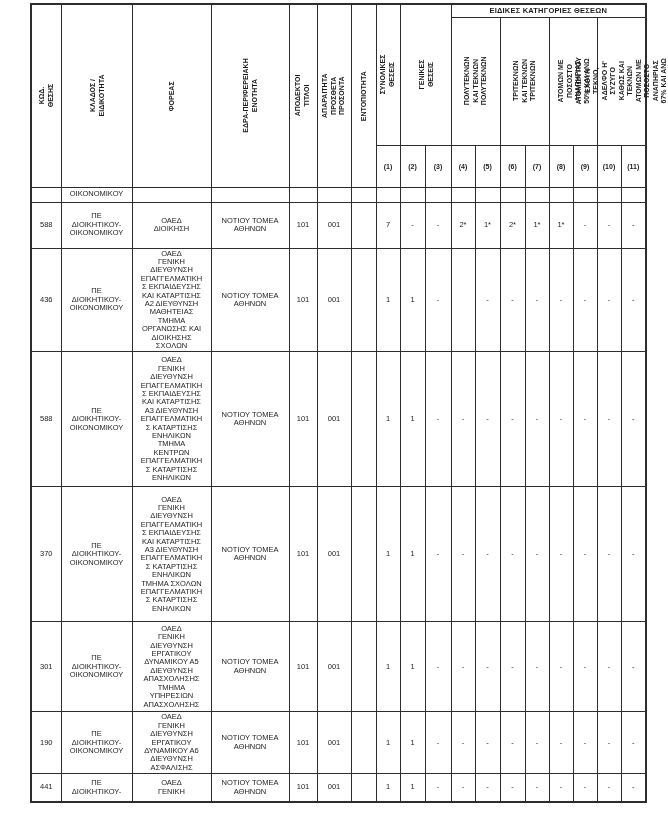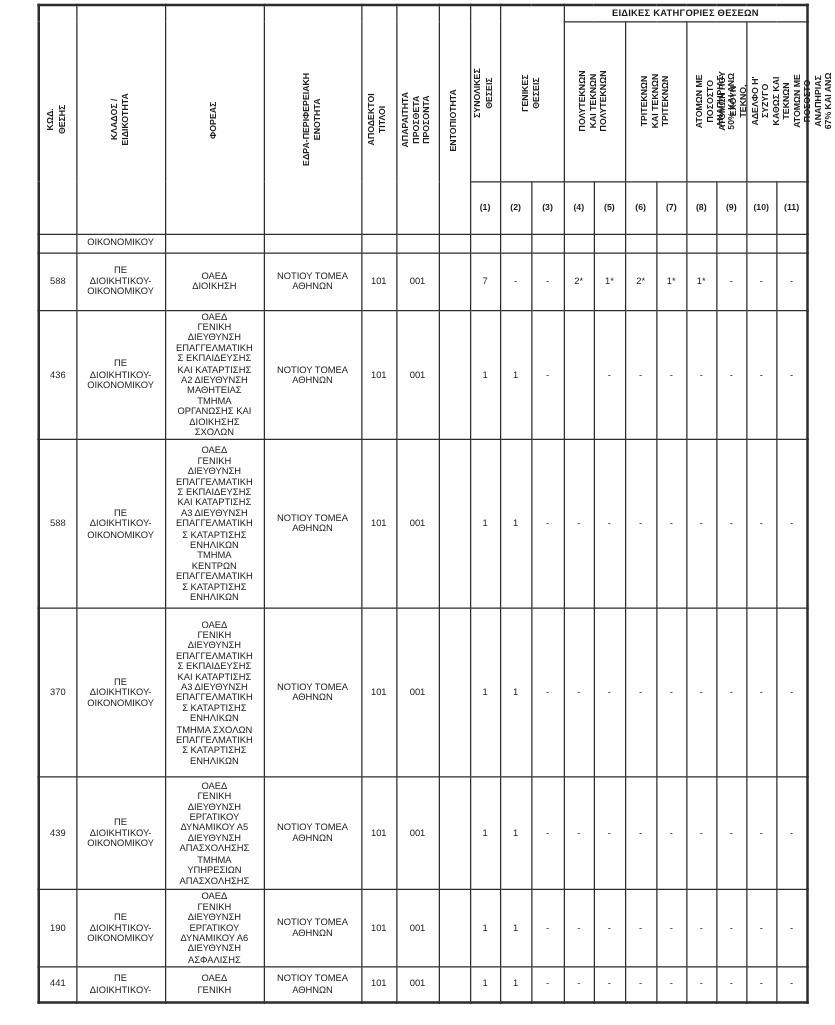--- a/index.html
+++ b/index.html
@@ -329,21 +329,21 @@
     <td class="c-val">-</td>
     <td class="c-val">-</td>
     <td class="c-val">-</td>
     <td class="c-val">-</td>
     <td class="c-val">-</td>
     <td class="c-val">-</td>
     <td class="c-val">-</td>
     <td class="c-val">-</td>
   </tr>
         <tr>
-    <td class="c-kod">439</td>
+    <td class="c-kod">301</td>
     <td class="c-klados">ΠΕ
 ΔΙΟΙΚΗΤΙΚΟΥ-
 ΟΙΚΟΝΟΜΙΚΟΥ</td>
     <td class="c-foreas">ΟΑΕΔ
 ΓΕΝΙΚΗ
 ΔΙΕΥΘΥΝΣΗ
 ΕΡΓΑΤΙΚΟΥ
 ΔΥΝΑΜΙΚΟΥ  Α5
 ΔΙΕΥΘΥΝΣΗ
 ΑΠΑΣΧΟΛΗΣΗΣ

